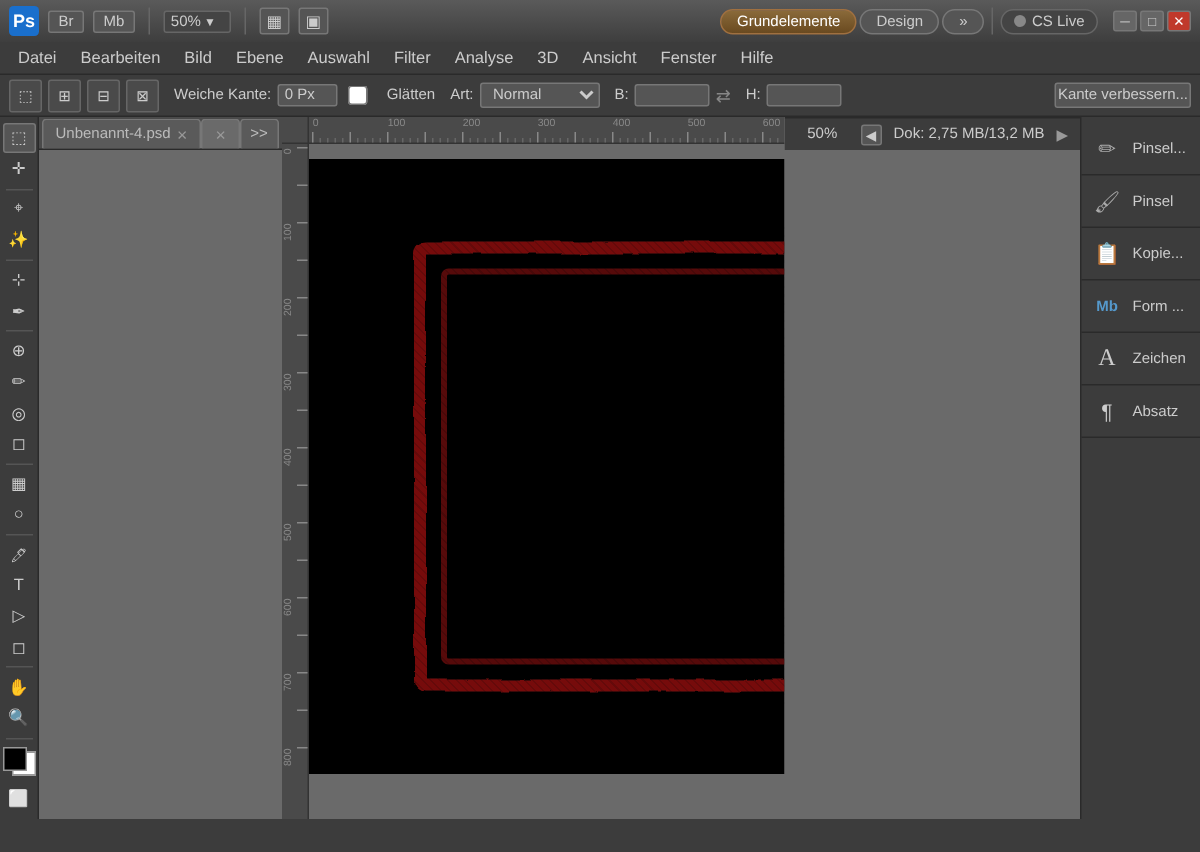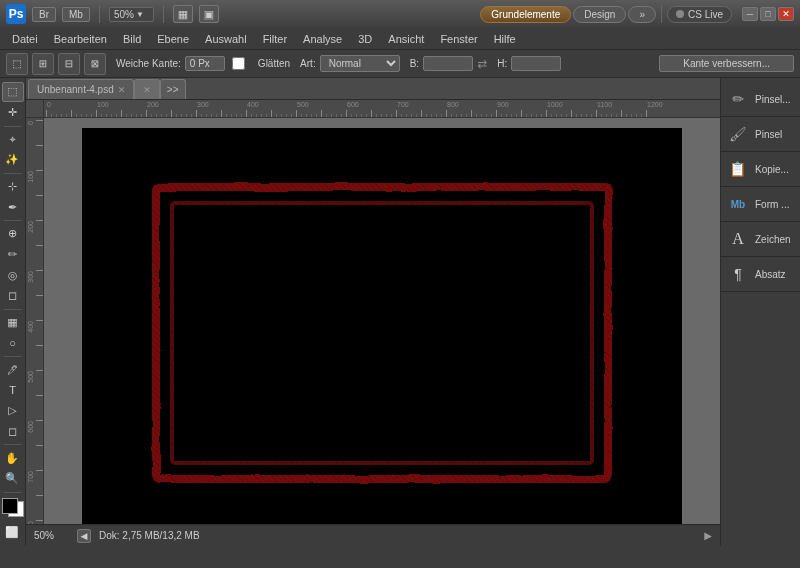--- a/index.html
+++ b/index.html
@@ -96,21 +96,21 @@
       padding: 1px 4px; font-size: 10px; width: 35px; border-radius: 2px;
     }
     .opt-checkbox { margin: 0 3px; }
     .opt-select {
       background: #555; border: 1px solid #777; color: #ccc;
       padding: 1px 4px; font-size: 10px; border-radius: 2px; width: 80px;
     }
     .opt-spacer { flex: 1; }
     .opt-refine-btn {
       background: #555; border: 1px solid #777; color: #ccc;
-      padding: 2px 23px; font-size: 10px; border-radius: 2px; cursor: pointer;
+      padding: 2px 1px; font-size: 10px; border-radius: 2px; cursor: pointer;
     }
 
     
     #main {
       display: flex;
       height: calc(568px - 28px - 22px - 28px - 22px);
     }
 
     
     #toolbar {
@@ -136,21 +136,22 @@
       position: relative; margin-top: 2px;
     }
     .color-bg { width: 16px; height: 16px; background: white; border: 1px solid #999; position: absolute; bottom: 0; right: 0; }
     .color-fg { width: 16px; height: 16px; background: black; border: 1px solid #999; position: absolute; top: 0; left: 0; }
 
     
     #docarea {
       flex: 1;
       background: #6a6a6a;
       display: flex;
-      flex-direction: column;
+      flex-direction: row;
+      text-align: center;
     }
     #doctabs {
       height: 22px;
       background: #4a4a4a;
       display: flex;
       align-items: flex-end;
       padding: 0 2px;
       border-bottom: 1px solid #2a2a2a;
     }
     .doc-tab {

